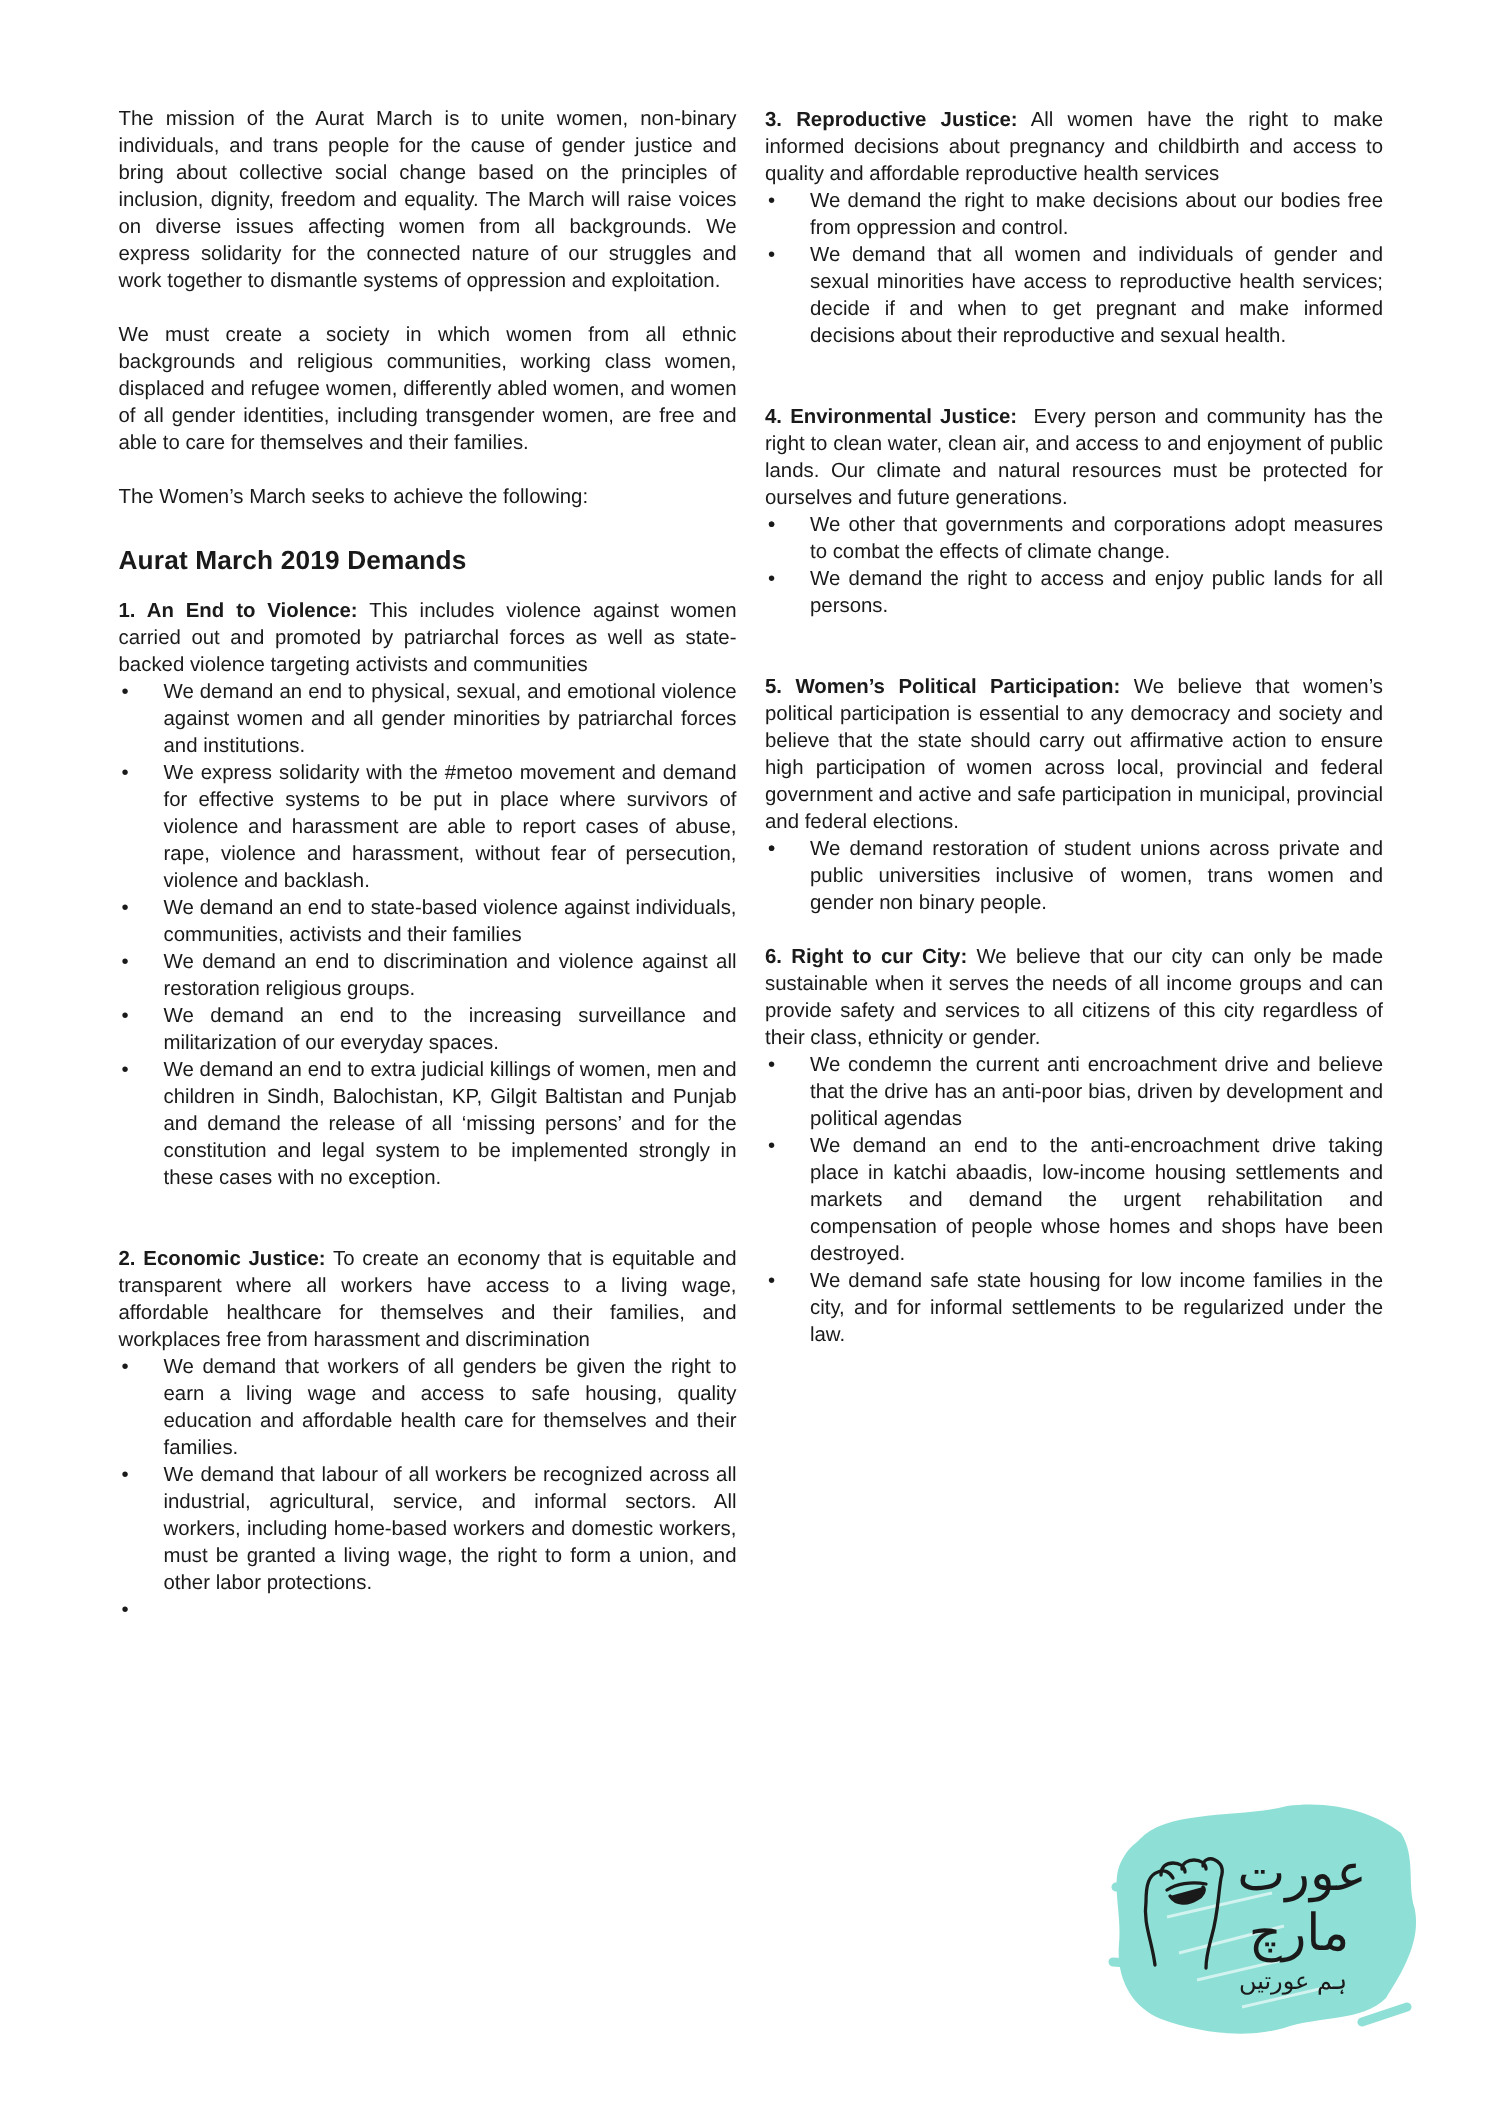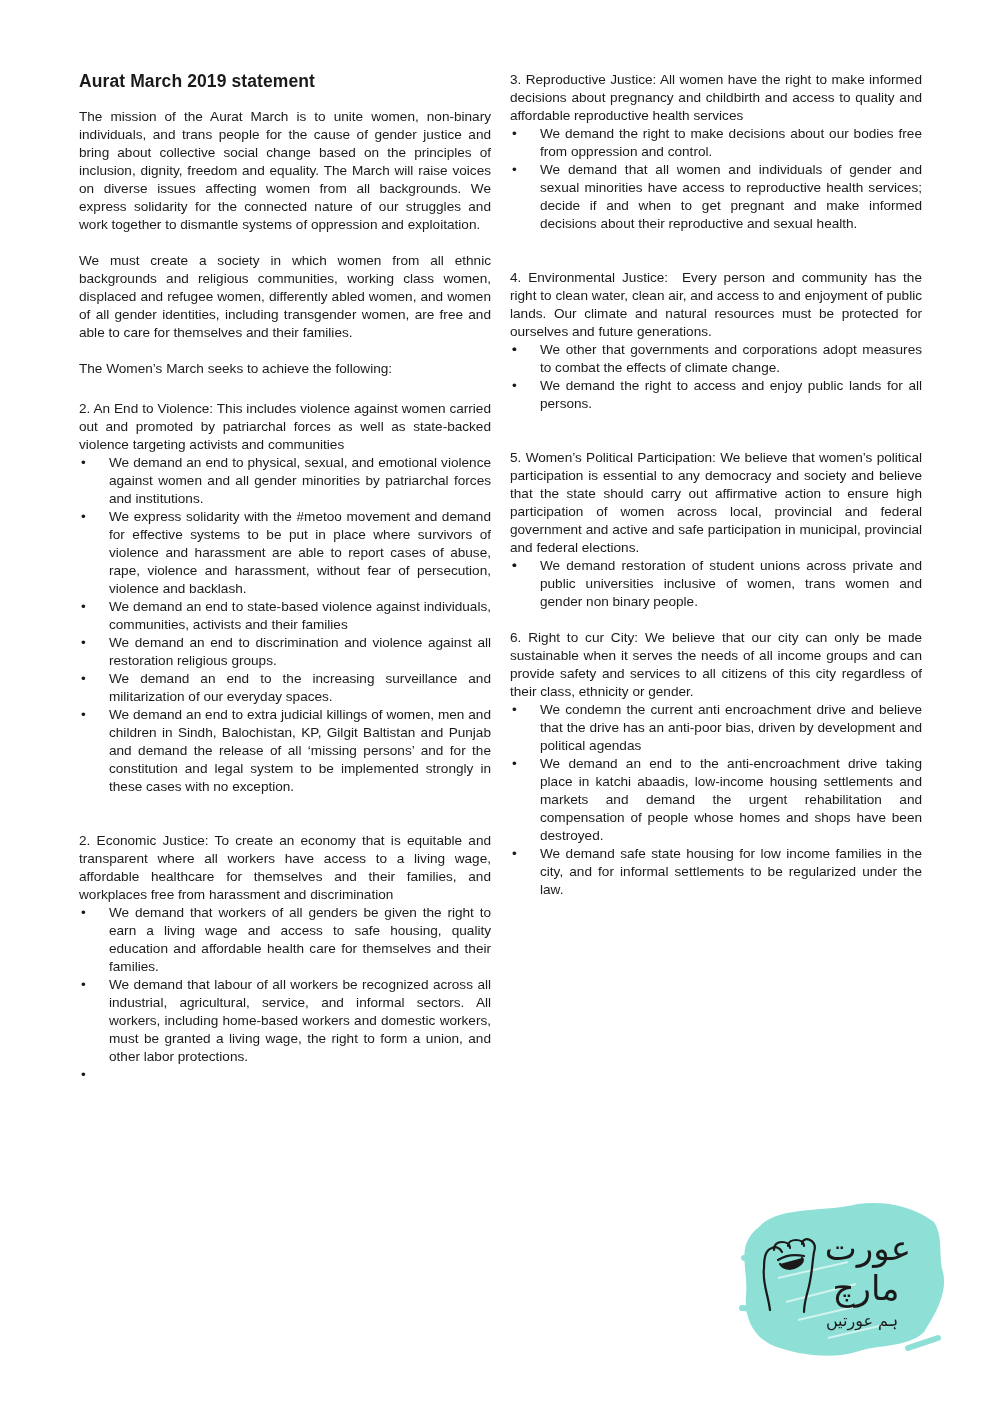--- a/index.html
+++ b/index.html
@@ -4,40 +4,40 @@
 <style>
   html, body { margin: 0; padding: 0; background: #ffffff; }
   body { width: 1000px; height: 1415px; position: relative; overflow: hidden;
          font-family: "Liberation Sans", "DejaVu Sans", sans-serif; color: #1a1a1a; }
   .col { position: absolute; top: 70px; width: 412px; font-size: 13.6px; line-height: 18px; }
   .col-left { left: 79px; }
   .col-right { left: 510px; top: 71px; }
   h1 { font-size: 17.5px; font-weight: bold; margin: 0 0 16px 0; line-height: 22px; letter-spacing: 0.1px; }
   p { margin: 0; text-align: justify; text-align-last: left; }
   .para-gap { height: 18px; }
-  .section-lead { font-weight: normal; }
+  .section-lead { font-weight: bold; }
   ul.bullets { list-style: none; margin: 0; padding: 0; }
   ul.bullets li { position: relative; padding-left: 30px; text-align: justify; text-align-last: left; }
   ul.bullets li .dot { position: absolute; left: 2px; top: 0; }
   .logo { position: absolute; left: 738px; top: 1198px; width: 210px; height: 170px; text-decoration: underline; }
 </style>
 </head>
 <body>
 
 <div class="col col-left">
-  <h1>Aurat March 2019 statement</h1>
   <p>The mission of the Aurat March is to unite women, non-binary individuals, and trans people for the cause of gender justice and bring about collective social change based on the principles of inclusion, dignity, freedom and equality. The March will raise voices on diverse issues affecting women from all backgrounds. We express solidarity for the connected nature of our struggles and work together to dismantle systems of oppression and exploitation.</p>
   <div class="para-gap"></div>
   <p>We must create a society in which women from all ethnic backgrounds and religious communities, working class women, displaced and refugee women, differently abled women, and women of all gender identities, including transgender women, are free and able to care for themselves and their families.</p>
   <div class="para-gap"></div>
   <p>The Women’s March seeks to achieve the following:</p>
   <div style="height:22px"></div>
+  <h1 style="margin-bottom:14px">Aurat March 2019 Demands</h1>
 
   <div>
-    <p><span class="section-lead">2. An End to Violence:</span><span> This includes violence against women carried out and promoted by patriarchal forces as well as state-backed violence targeting activists and communities</span></p>
+    <p><span class="section-lead">1. An End to Violence:</span><span> This includes violence against women carried out and promoted by patriarchal forces as well as state-backed violence targeting activists and communities</span></p>
     <ul class="bullets">
       <li><span class="dot">•</span><span>We demand an end to physical, sexual, and emotional violence against women and all gender minorities by patriarchal forces and institutions.</span></li>
       <li><span class="dot">•</span><span>We express solidarity with the #metoo movement and demand for effective systems to be put in place where survivors of violence and harassment are able to report cases of abuse, rape, violence and harassment, without fear of persecution, violence and backlash.</span></li>
       <li><span class="dot">•</span><span>We demand an end to state-based violence against individuals, communities, activists and their families</span></li>
       <li><span class="dot">•</span><span>We demand an end to discrimination and violence against all restoration religious groups.</span></li>
       <li><span class="dot">•</span><span>We demand an end to the increasing surveillance and militarization of our everyday spaces.</span></li>
       <li><span class="dot">•</span><span>We demand an end to extra judicial killings of women, men and children in Sindh, Balochistan, KP, Gilgit Baltistan and Punjab and demand the release of all ‘missing persons’ and for the constitution and legal system to be implemented strongly in these cases with no exception.</span></li>
     </ul>
   </div>
 

